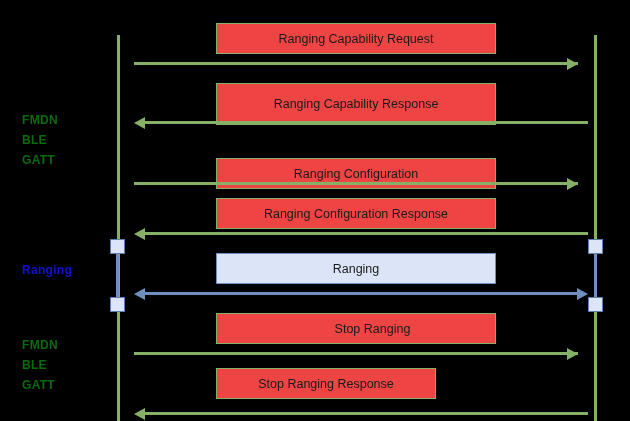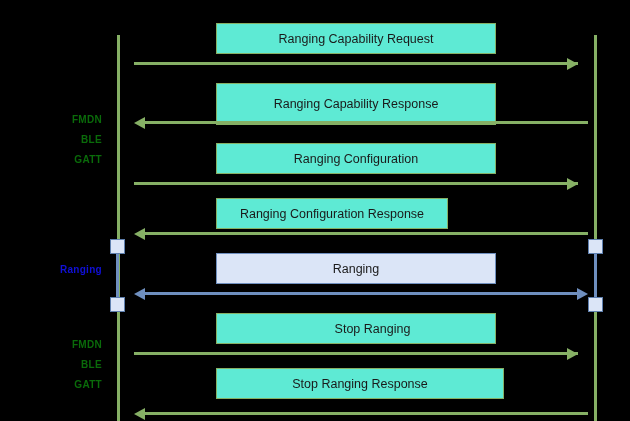--- a/index.html
+++ b/index.html
@@ -20,36 +20,36 @@
   
   .lifeline {
     position: absolute;
     width: 3px;
     background: #86b065;
   }
 
   
   .phase-label {
     position: absolute;
-    text-align: right;
-    font-size: 10px;
+    text-align: left;
+    font-size: 12px;
     font-weight: bold;
     line-height: 20px;
     letter-spacing: 0.3px;
     white-space: pre-line;
   }
   .phase-label.green { color: #0a6b0a; }
   .phase-label.blue  { color: #1010d8; }
 
   
   .msg-box {
     position: absolute;
     box-sizing: border-box;
     border: 1px solid #86b065;
-    background: #5eead4;
+    background: #ef4444;
     display: flex;
     align-items: center;
     justify-content: center;
   }
   .msg-box.ranging {
     border: 1px solid #6f8fbf;
     background: #dbe5f7;
   }
   .msg-text {
     font-size: 12.5px;
@@ -123,27 +123,27 @@
   </div>
   <div class="arrow-line" style="left:134px; top:62px; width:444px;"></div>
   <div class="arrow-head right" style="left:567px; top:57.5px;"></div>
 
   <div class="msg-box" style="left:216px; top:83px; width:280px; height:42px;">
     <span class="msg-text">Ranging Capability Response</span>
   </div>
   <div class="arrow-line" style="left:145px; top:121px; width:443px;"></div>
   <div class="arrow-head left" style="left:134px; top:116.5px;"></div>
 
-  <div class="msg-box" style="left:216px; top:143px; width:280px; height:31px;">
+  <div class="msg-box" style="left:216px; top:158px; width:280px; height:31px;">
     <span class="msg-text">Ranging Configuration</span>
   </div>
   <div class="arrow-line" style="left:134px; top:182px; width:444px;"></div>
   <div class="arrow-head right" style="left:567px; top:177.5px;"></div>
 
-  <div class="msg-box" style="left:216px; top:198px; width:232px; height:31px;">
+  <div class="msg-box" style="left:216px; top:198px; width:280px; height:31px;">
     <span class="msg-text">Ranging Configuration Response</span>
   </div>
   <div class="arrow-line" style="left:145px; top:232px; width:443px;"></div>
   <div class="arrow-head left" style="left:134px; top:227.5px;"></div>
 
   <div class="act-line" style="left:116px; top:246px; height:57px;"></div>
   <div class="act-square" style="left:110px; top:239px;"></div>
   <div class="act-square" style="left:110px; top:297px;"></div>
 
   <div class="act-line" style="left:594px; top:246px; height:57px;"></div>
@@ -156,19 +156,19 @@
   <div class="arrow-line blue" style="left:145px; top:292px; width:432px;"></div>
   <div class="arrow-head left blue" style="left:134px; top:287.5px;"></div>
   <div class="arrow-head right blue" style="left:577px; top:287.5px;"></div>
 
   <div class="msg-box" style="left:216px; top:313px; width:280px; height:31px;padding-left:33px;">
     <span class="msg-text">Stop Ranging</span>
   </div>
   <div class="arrow-line" style="left:134px; top:352px; width:444px;"></div>
   <div class="arrow-head right" style="left:567px; top:347.5px;"></div>
 
-  <div class="msg-box" style="left:216px; top:368px; width:288px; height:31px;">
+  <div class="msg-box" style="left:216px; top:368px; width:220px; height:31px;">
     <span class="msg-text">Stop Ranging Response</span>
   </div>
   <div class="arrow-line" style="left:145px; top:412px; width:443px;"></div>
   <div class="arrow-head left" style="left:134px; top:407.5px;"></div>
 
 </div>
 
 </body></html>

